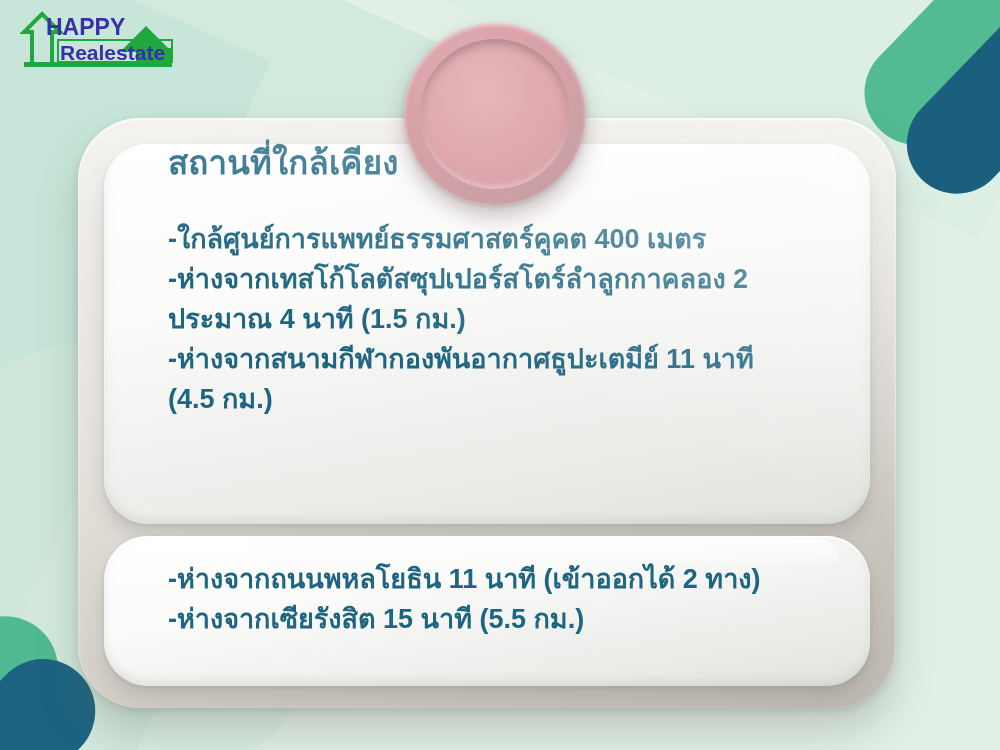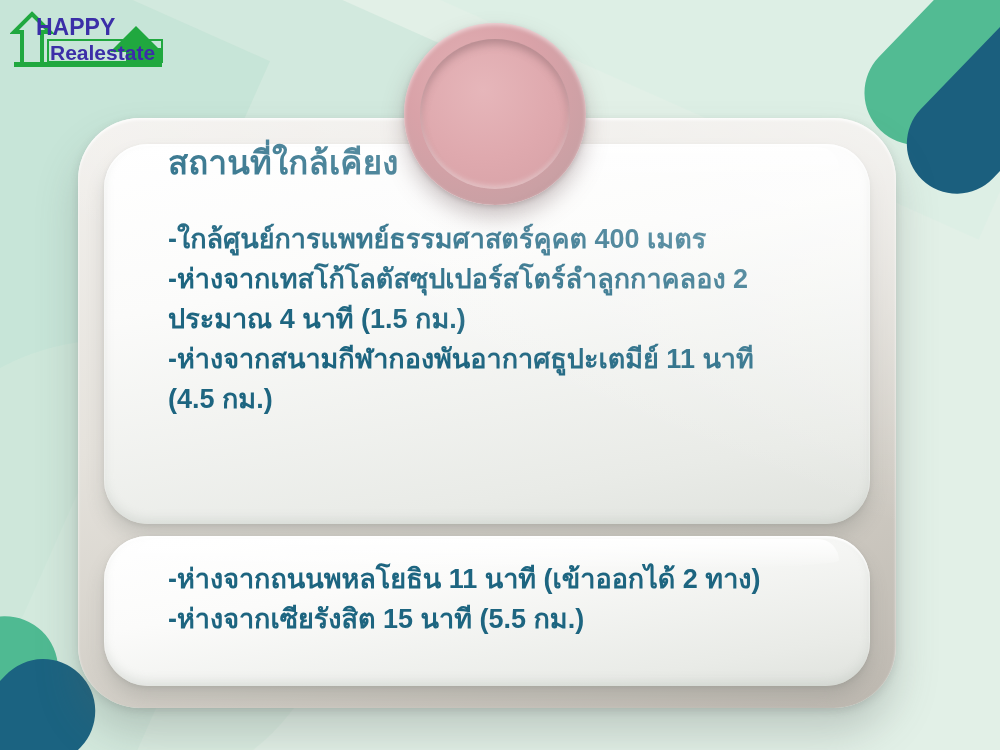--- a/index.html
+++ b/index.html
@@ -120,21 +120,21 @@
   }
   .line {
     font-size:27px; font-weight:bold; line-height:1.48;
     white-space:nowrap;
   }
   #top-text    { top:76px; }
   #bottom-text { top:24px; }
 
   
   #logo {
-    position:absolute; left:10px; top:8px; width:165px; height:62px;
+    position:absolute; left:20px; top:8px; width:165px; height:62px;
   }
   #logo svg { display:block; }
 </style>
 </head>
 <body>
 
 <div id="bg">
   <div class="band band-a"></div>
   <div class="band band-b"></div>
   <div class="band band-c"></div>

